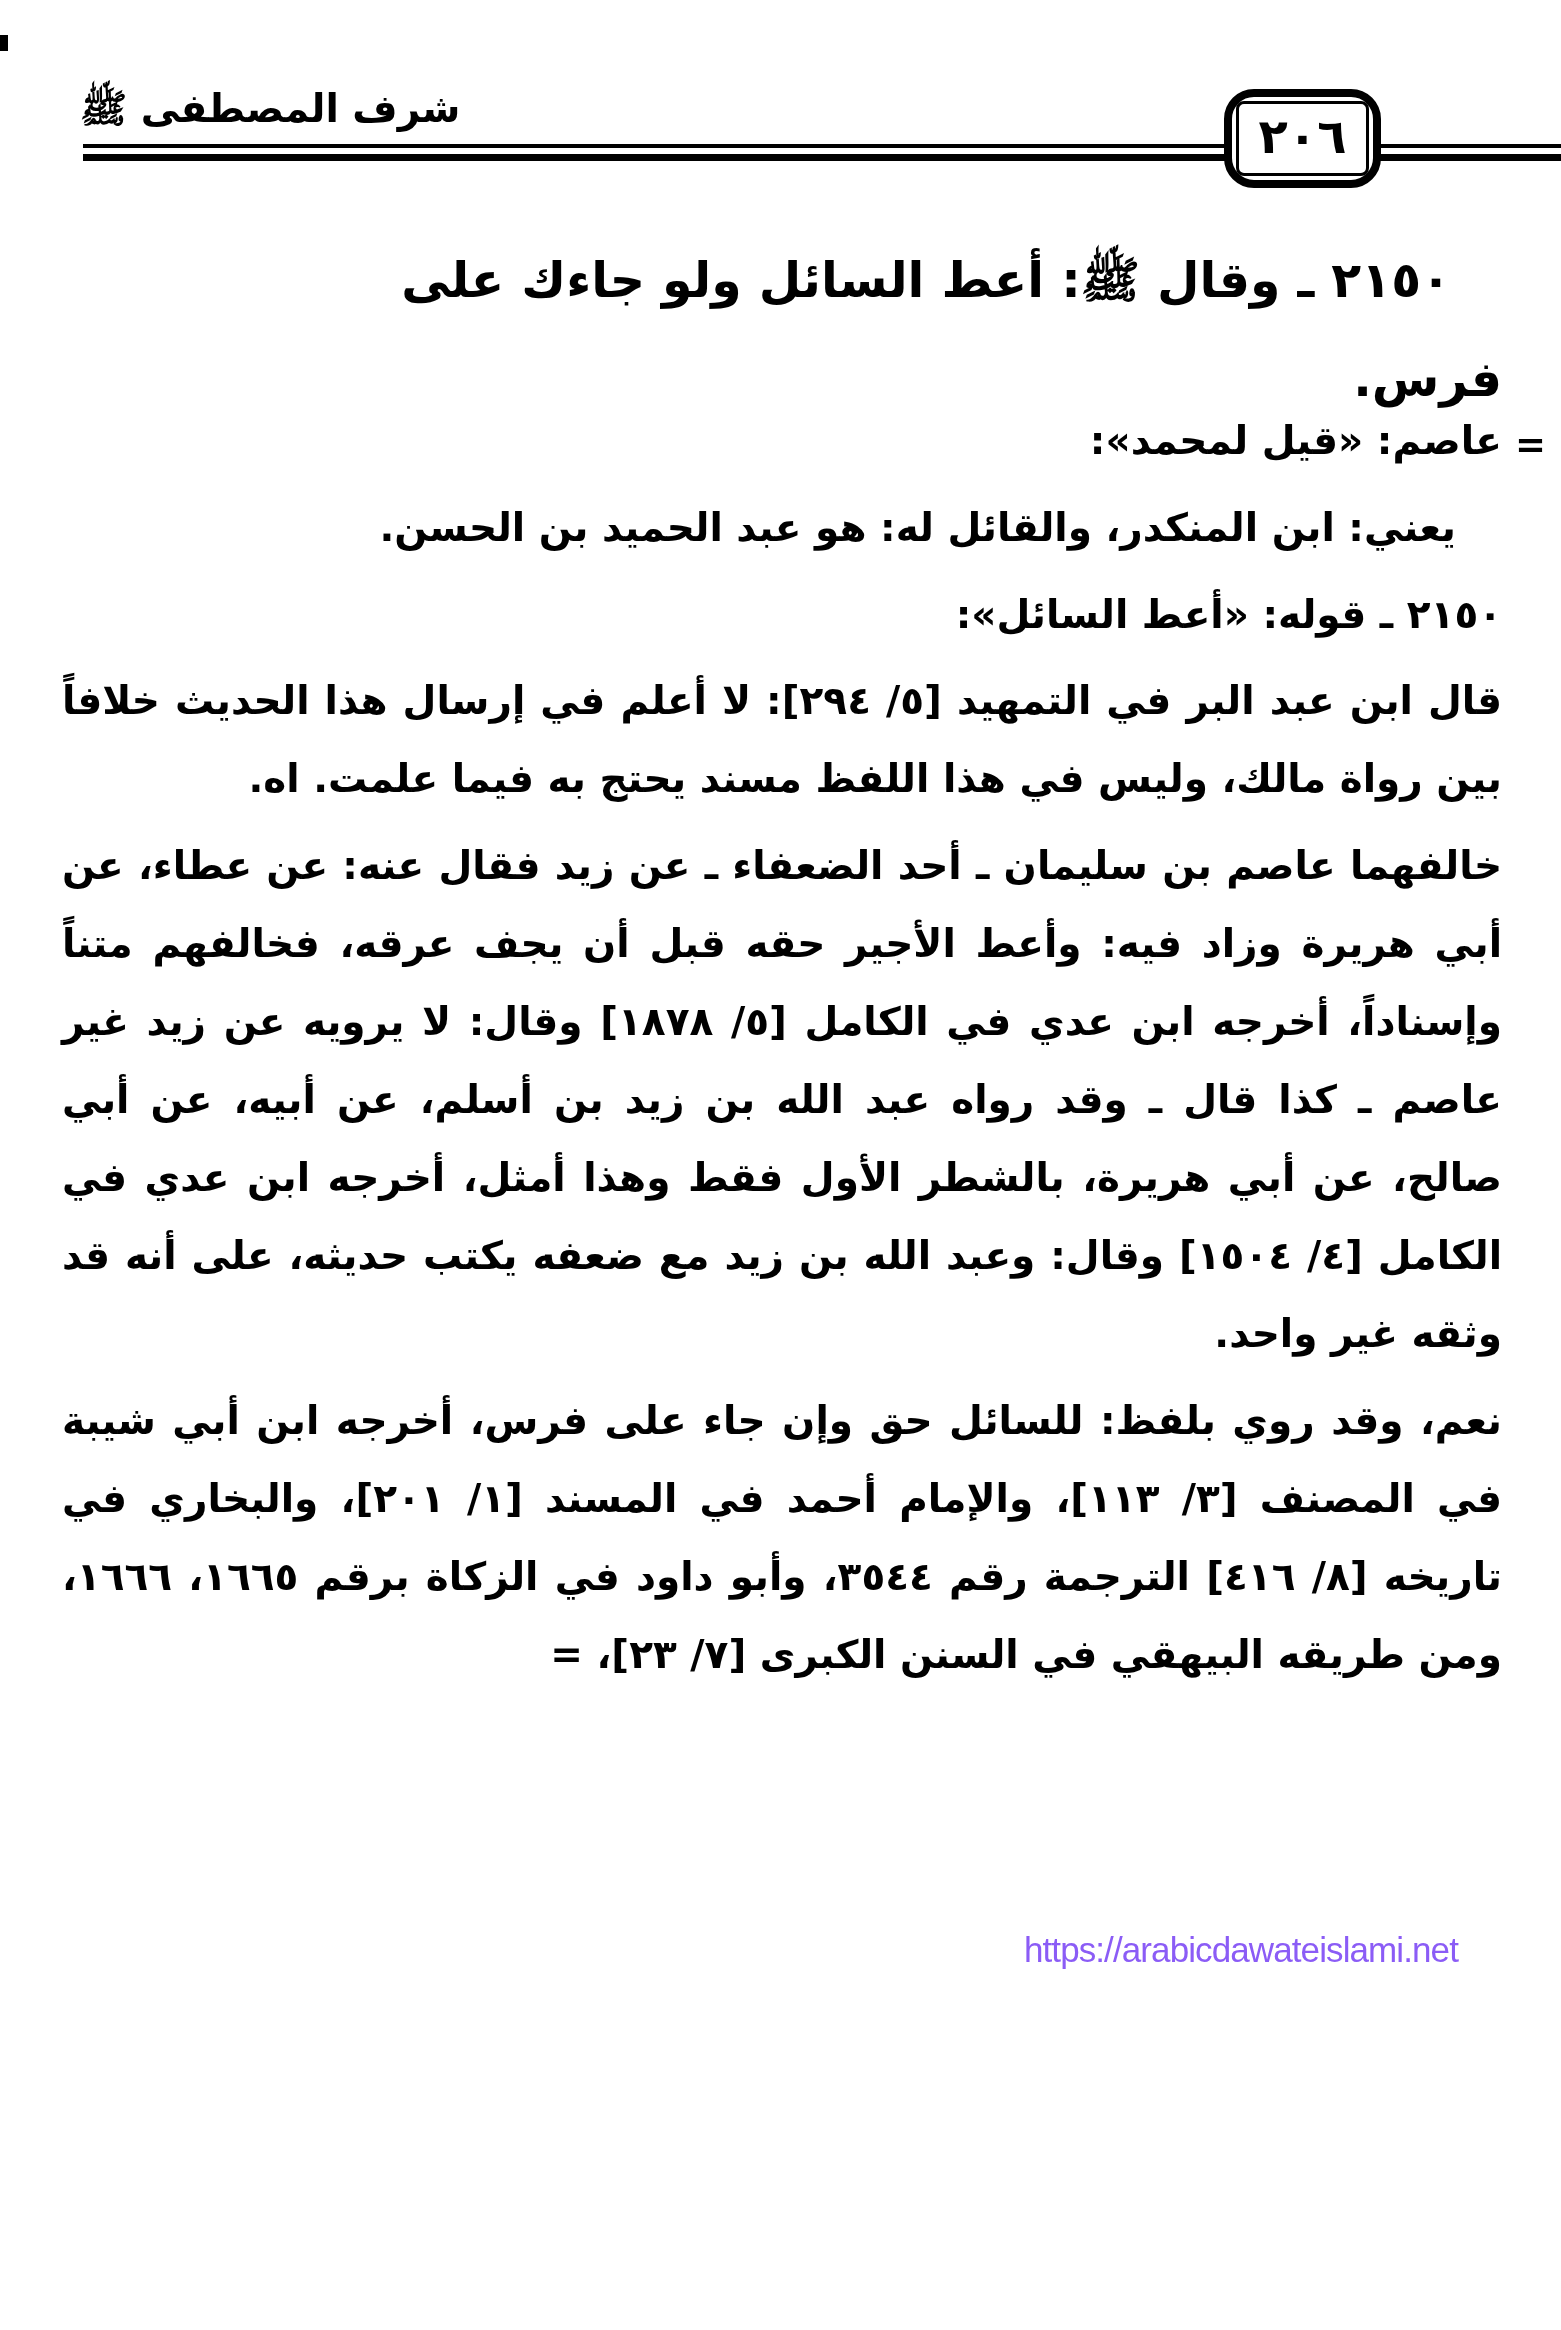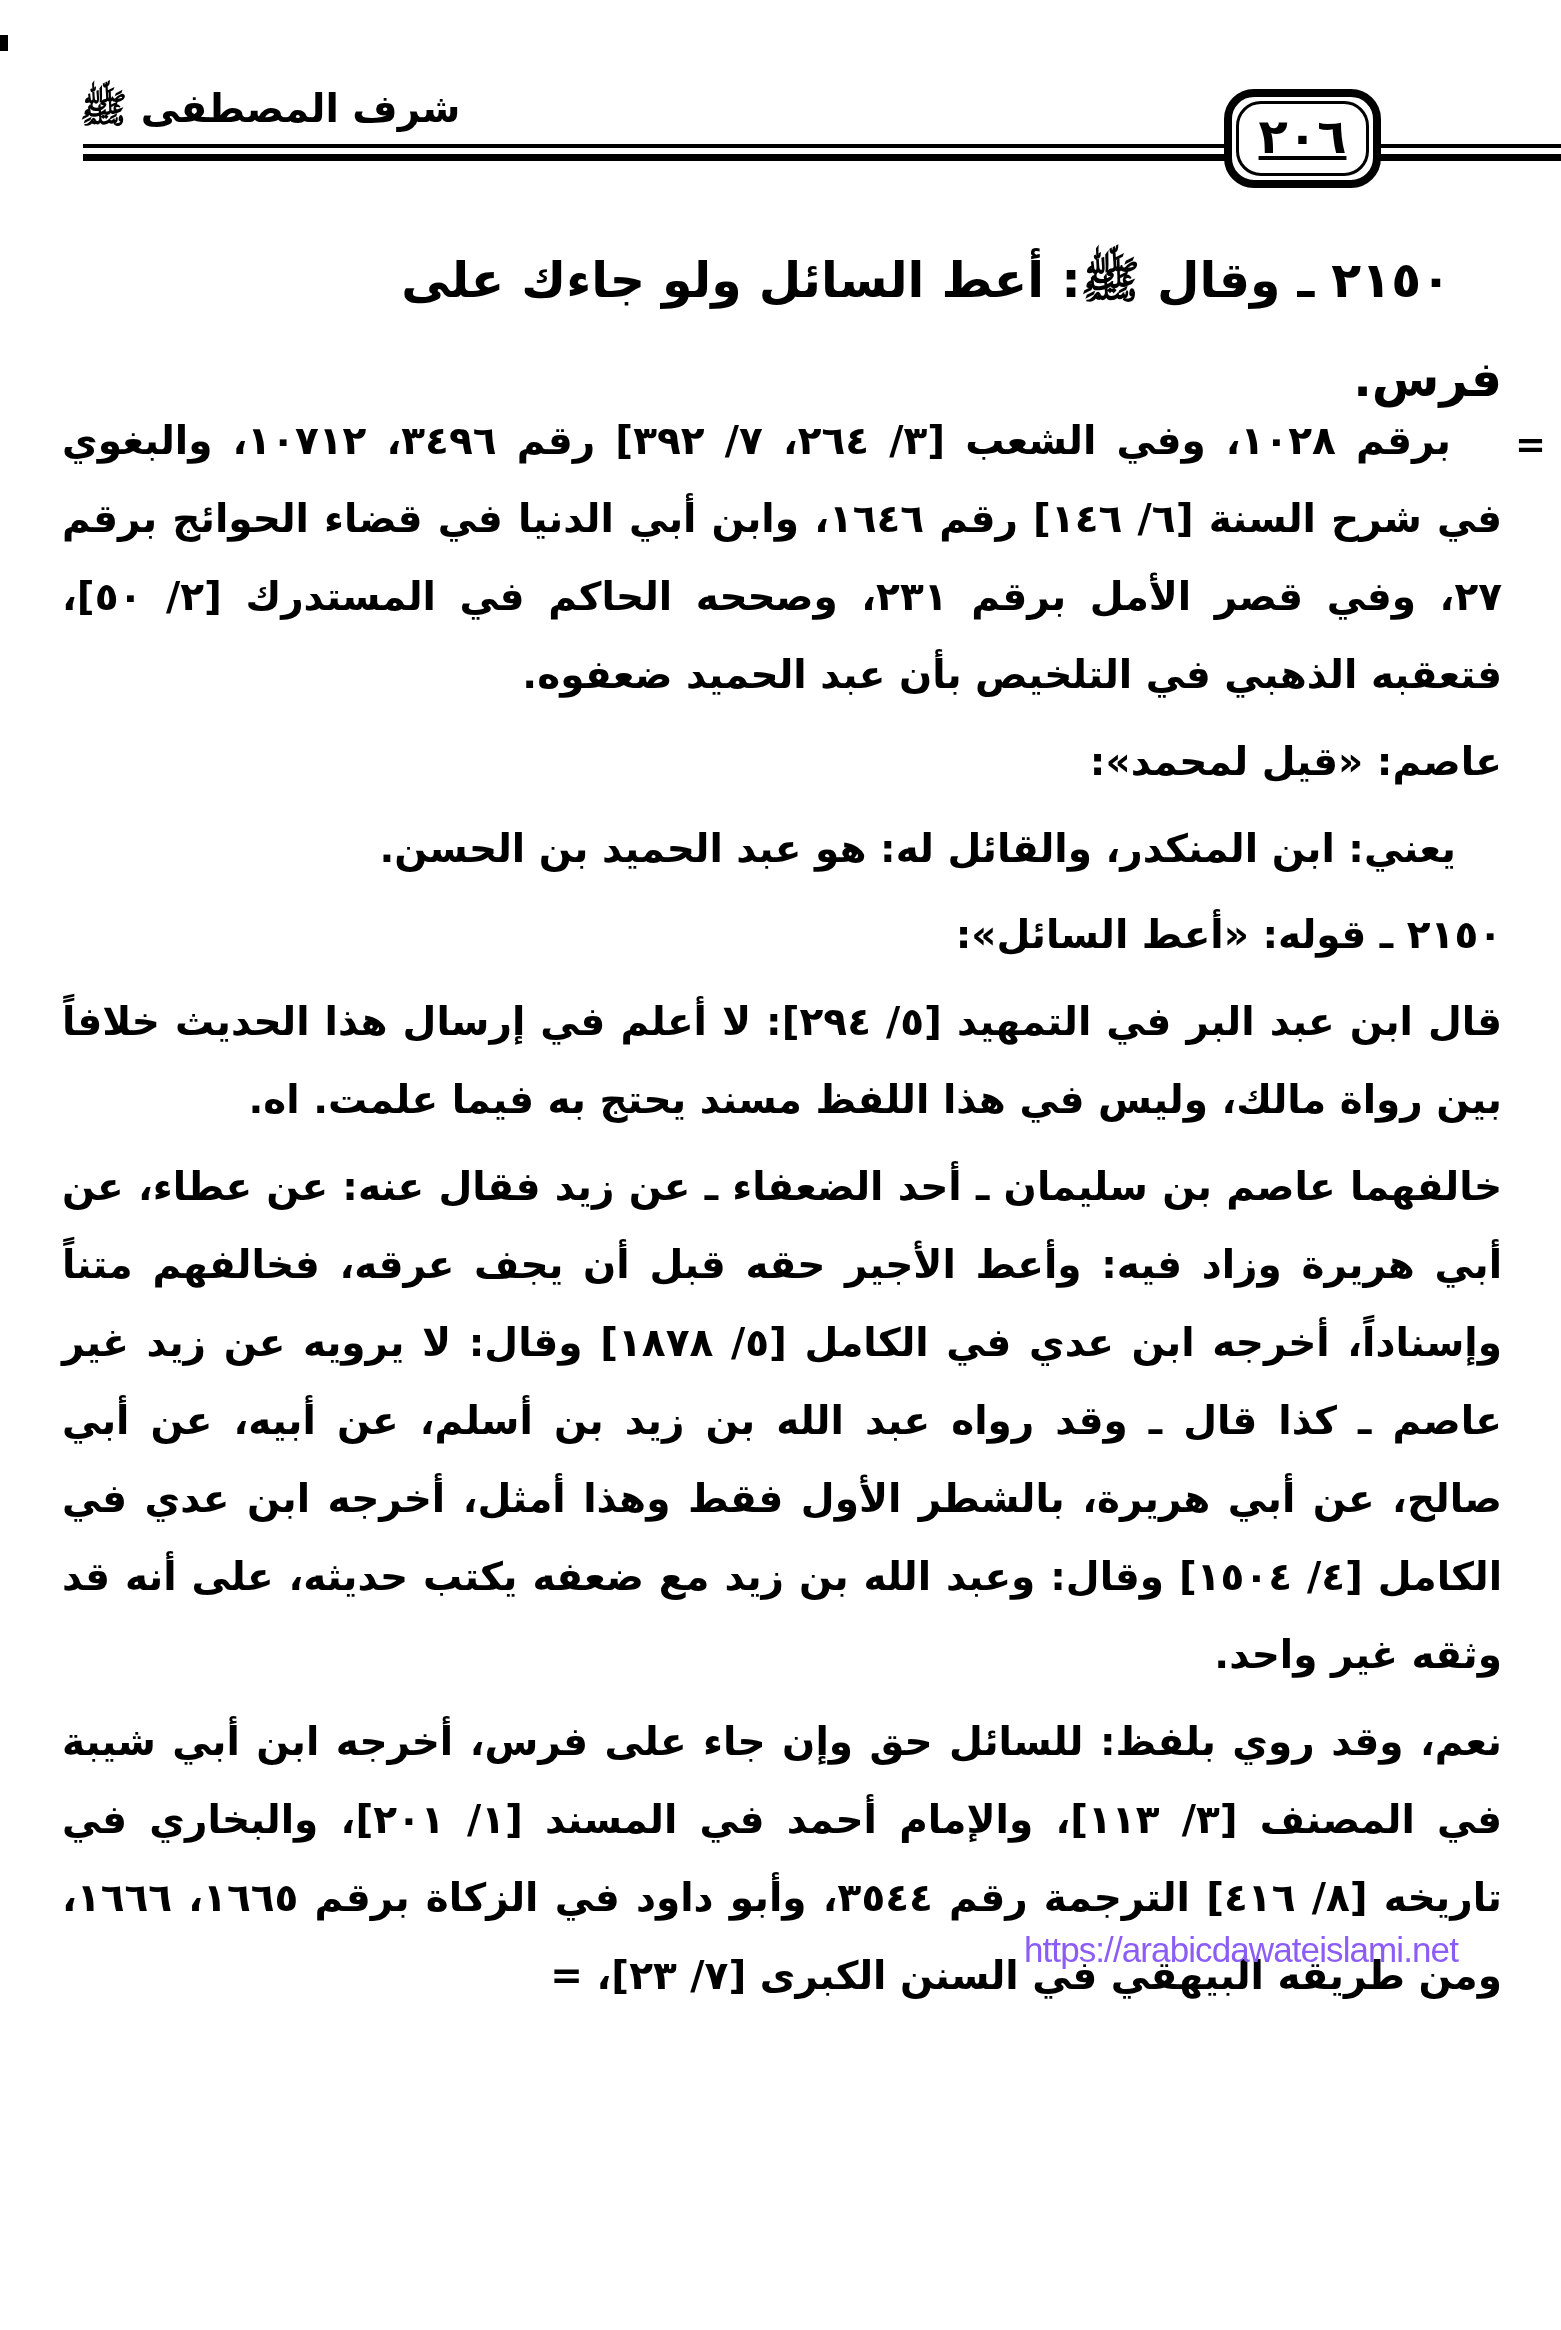--- a/index.html
+++ b/index.html
@@ -17,22 +17,22 @@
   }
   .rules { position:absolute; top:144px; left:83px; right:0; z-index:1; }
   .rule-top { height:4.4px; background:#000; }
   .rule-bottom { height:7px; background:#000; margin-top:5.3px; }
   .pagenum-box {
     position:absolute; top:89px; left:1224px; width:157px; height:99px;
     background:#fff; border:8px solid #000; border-radius:30px; box-sizing:border-box;
     z-index:2;
   }
   .pagenum-frame {
-    position:absolute; inset:4.4px; border:3.5px solid #000; border-radius:25px;
-    display:flex; align-items:center; justify-content:center;text-decoration:underline;
+    position:absolute; inset:4.4px; border:3.5px solid #000; border-radius:8px;
+    display:flex; align-items:center; justify-content:center;
   }
   .pagenum { font-size:48px; font-weight:bold; line-height:1; padding-bottom:5.3px; }
 
   
   .matn {
     position:absolute; top:231px; right:60px; left:248px;
     font-size:49px; font-weight:bold; line-height:99px;
     text-align:right; text-indent:51px; direction:rtl;
   }
 
@@ -73,21 +73,20 @@
   <div class="pagenum-box">
     <div class="pagenum-frame">
       <span class="pagenum">٢٠٦</span>
     </div>
   </div>
 
   <div class="matn">٢١٥٠ ـ وقال ﷺ: أعط السائل ولو جاءك على فرس.</div>
 
   <div class="footnote">
     <span class="cont-mark">=</span>
-    <p class="p-cont">برقم ١٠٢٨، وفي الشعب [٣/ ٢٦٤، ٧/ ٣٩٢] رقم ٣٤٩٦، ١٠٧١٢، والبغوي في شرح السنة [٦/ ١٤٦] رقم ١٦٤٦، وابن أبي الدنيا في قضاء الحوائج برقم ٢٧، وفي قصر الأمل برقم ٢٣١، وصححه الحاكم في المستدرك [٢/ ٥٠]، فتعقبه الذهبي في التلخيص بأن عبد الحميد ضعفوه.</p>
     <p>عاصم: «قيل لمحمد»:</p>
     <p class="p-indent">يعني: ابن المنكدر، والقائل له: هو عبد الحميد بن الحسن.</p>
     <p>٢١٥٠ ـ قوله: «أعط السائل»:</p>
     <p>قال ابن عبد البر في التمهيد [٥/ ٢٩٤]: لا أعلم في إرسال هذا الحديث خلافاً بين رواة مالك، وليس في هذا اللفظ مسند يحتج به فيما علمت. اه.</p>
     <p>خالفهما عاصم بن سليمان ـ أحد الضعفاء ـ عن زيد فقال عنه: عن عطاء، عن أبي هريرة وزاد فيه: وأعط الأجير حقه قبل أن يجف عرقه، فخالفهم متناً وإسناداً، أخرجه ابن عدي في الكامل [٥/ ١٨٧٨] وقال: لا يرويه عن زيد غير عاصم ـ كذا قال ـ وقد رواه عبد الله بن زيد بن أسلم، عن أبيه، عن أبي صالح، عن أبي هريرة، بالشطر الأول فقط وهذا أمثل، أخرجه ابن عدي في الكامل [٤/ ١٥٠٤] وقال: وعبد الله بن زيد مع ضعفه يكتب حديثه، على أنه قد وثقه غير واحد.</p>
     <p>نعم، وقد روي بلفظ: للسائل حق وإن جاء على فرس، أخرجه ابن أبي شيبة في المصنف [٣/ ١١٣]، والإمام أحمد في المسند [١/ ٢٠١]، والبخاري في تاريخه [٨/ ٤١٦] الترجمة رقم ٣٥٤٤، وأبو داود في الزكاة برقم ١٦٦٥، ١٦٦٦، ومن طريقه البيهقي في السنن الكبرى [٧/ ٢٣]، =</p>
   </div>
 
   <div class="watermark" style="color: #8b5cf6;">https://arabicdawateislami.net</div>
 

